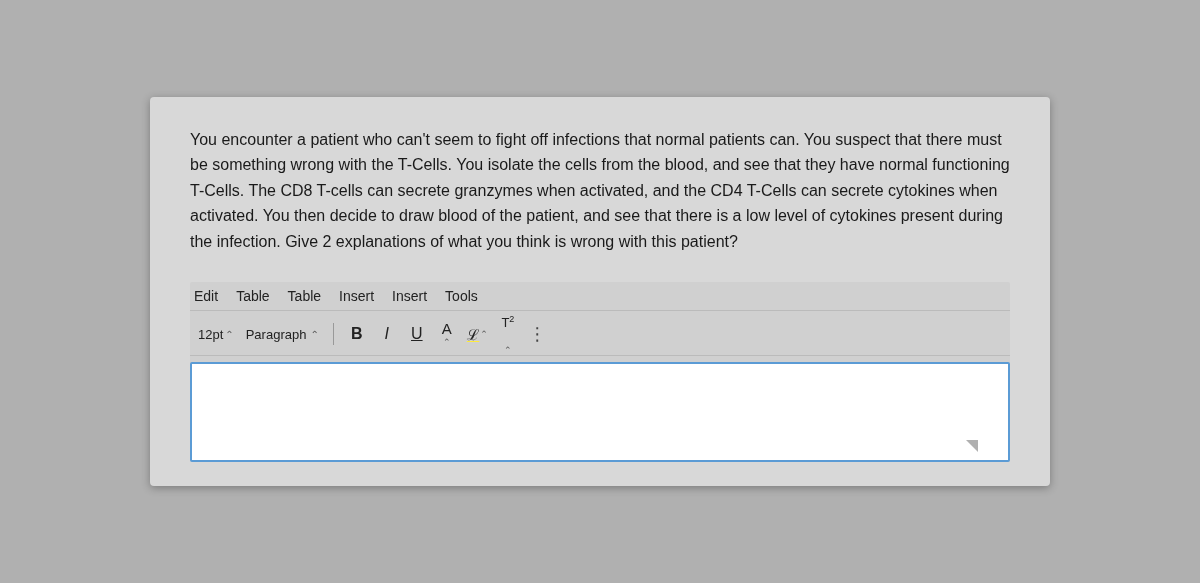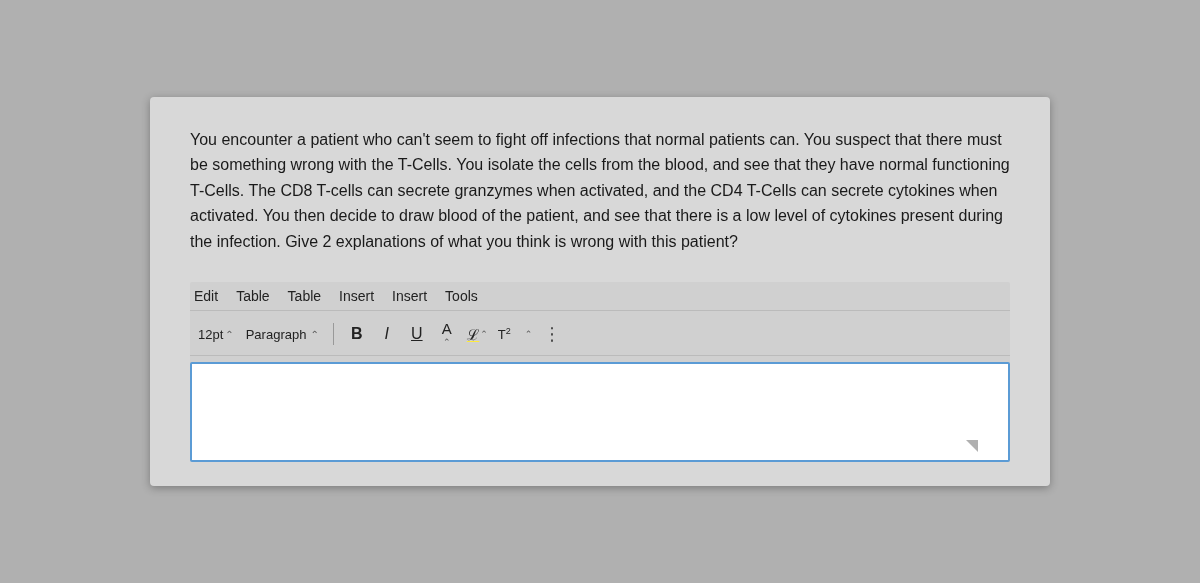--- a/index.html
+++ b/index.html
@@ -215,21 +215,21 @@
         <span>A</span>
         <span class="chevron" style="font-size:9px;">⌃</span>
         <div class="color-bar"></div>
       </div>
 
       <div class="toolbar-btn" style="display:flex;align-items:center;gap:1px;">
         <span style="font-size:15px;text-decoration:underline;text-decoration-color:#ffeb3b;">ℒ</span>
         <span class="chevron" style="font-size:9px;">⌃</span>
       </div>
 
-      <div class="toolbar-btn" style="display:flex;align-items:center;gap:14px;">
+      <div class="toolbar-btn" style="display:flex;align-items:center;gap:14px;flex-direction:column;">
         <span style="font-size:13px;">T<sup style="font-size:9px;">2</sup></span>
         <span class="chevron" style="font-size:9px;">⌃</span>
       </div>
 
       <div class="toolbar-btn btn-more">
         <span>⋮</span>
       </div>
 
     </div>
 

